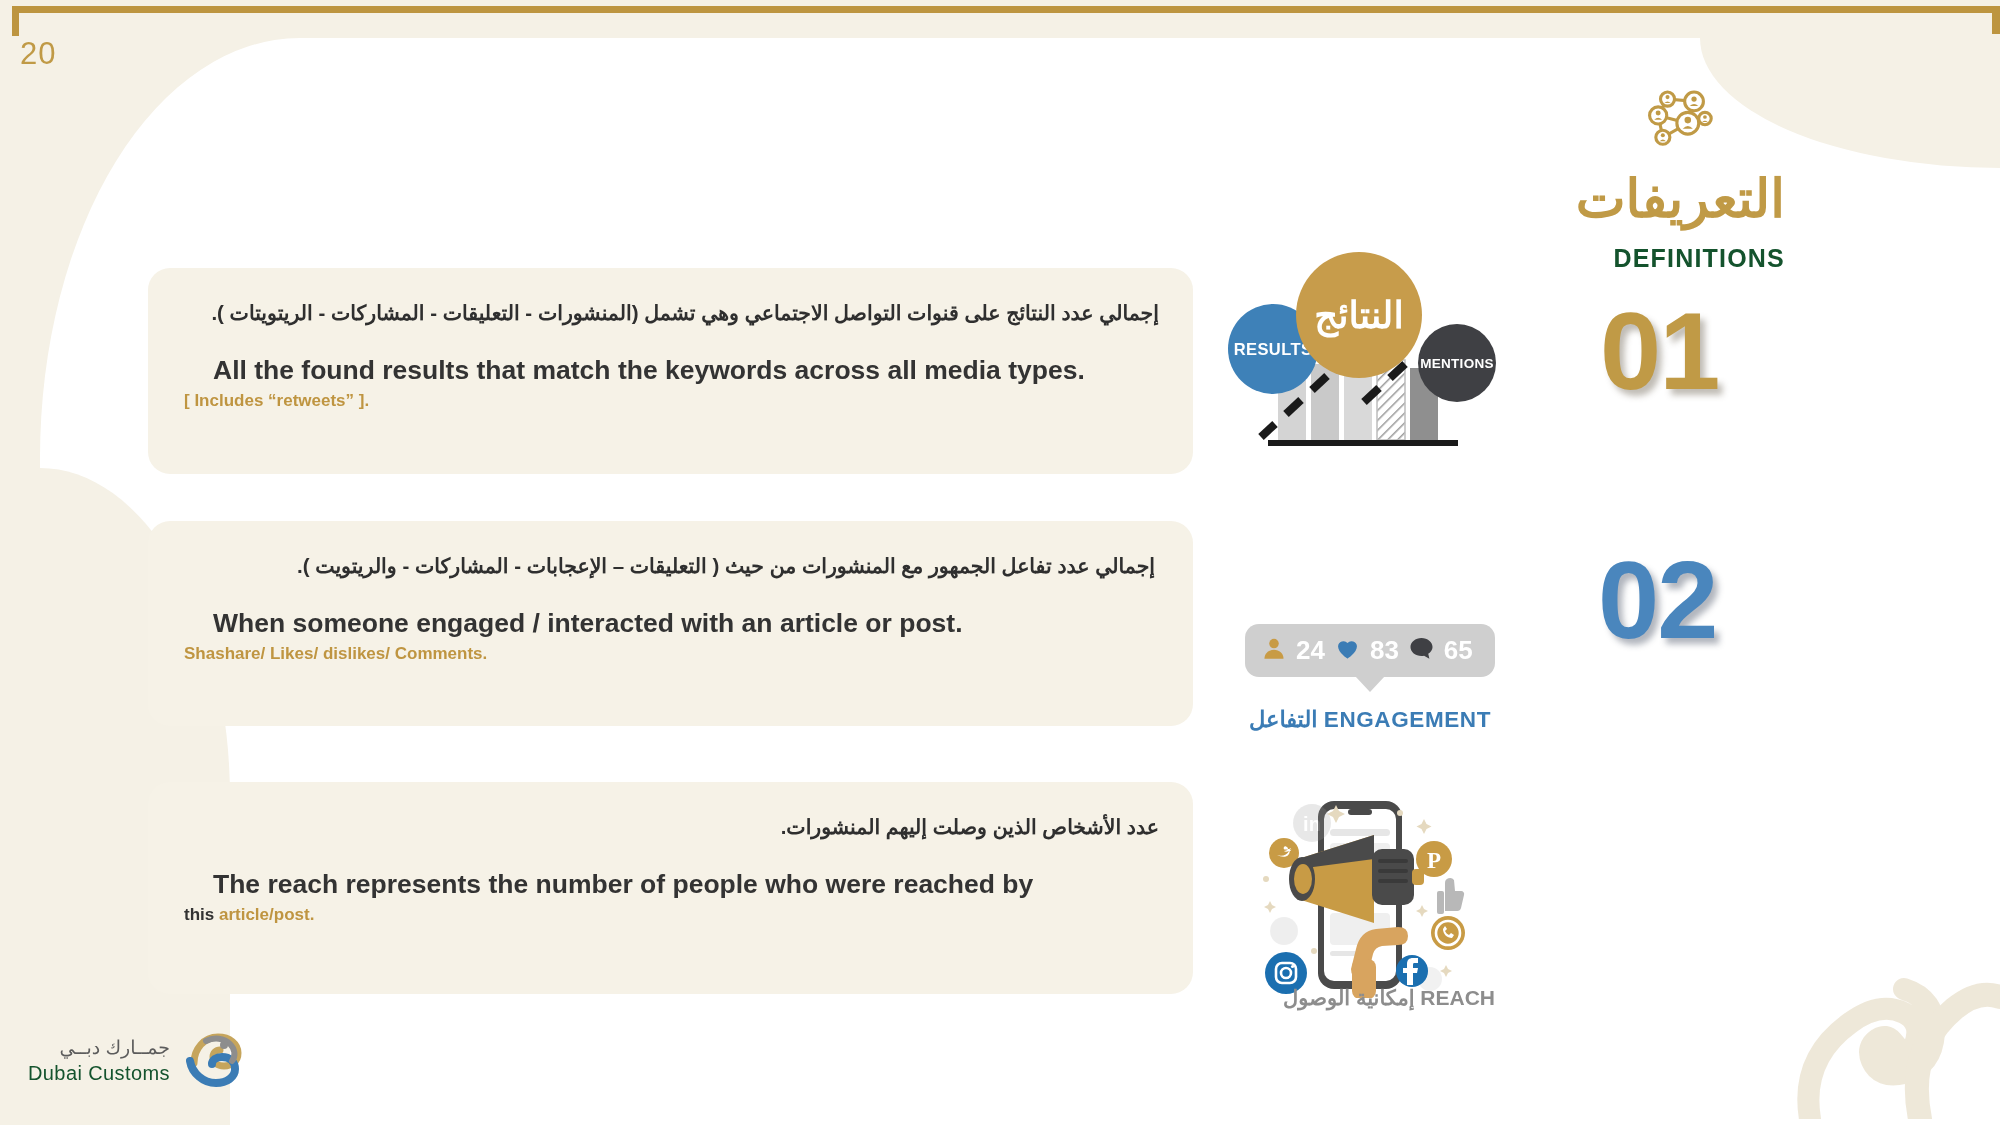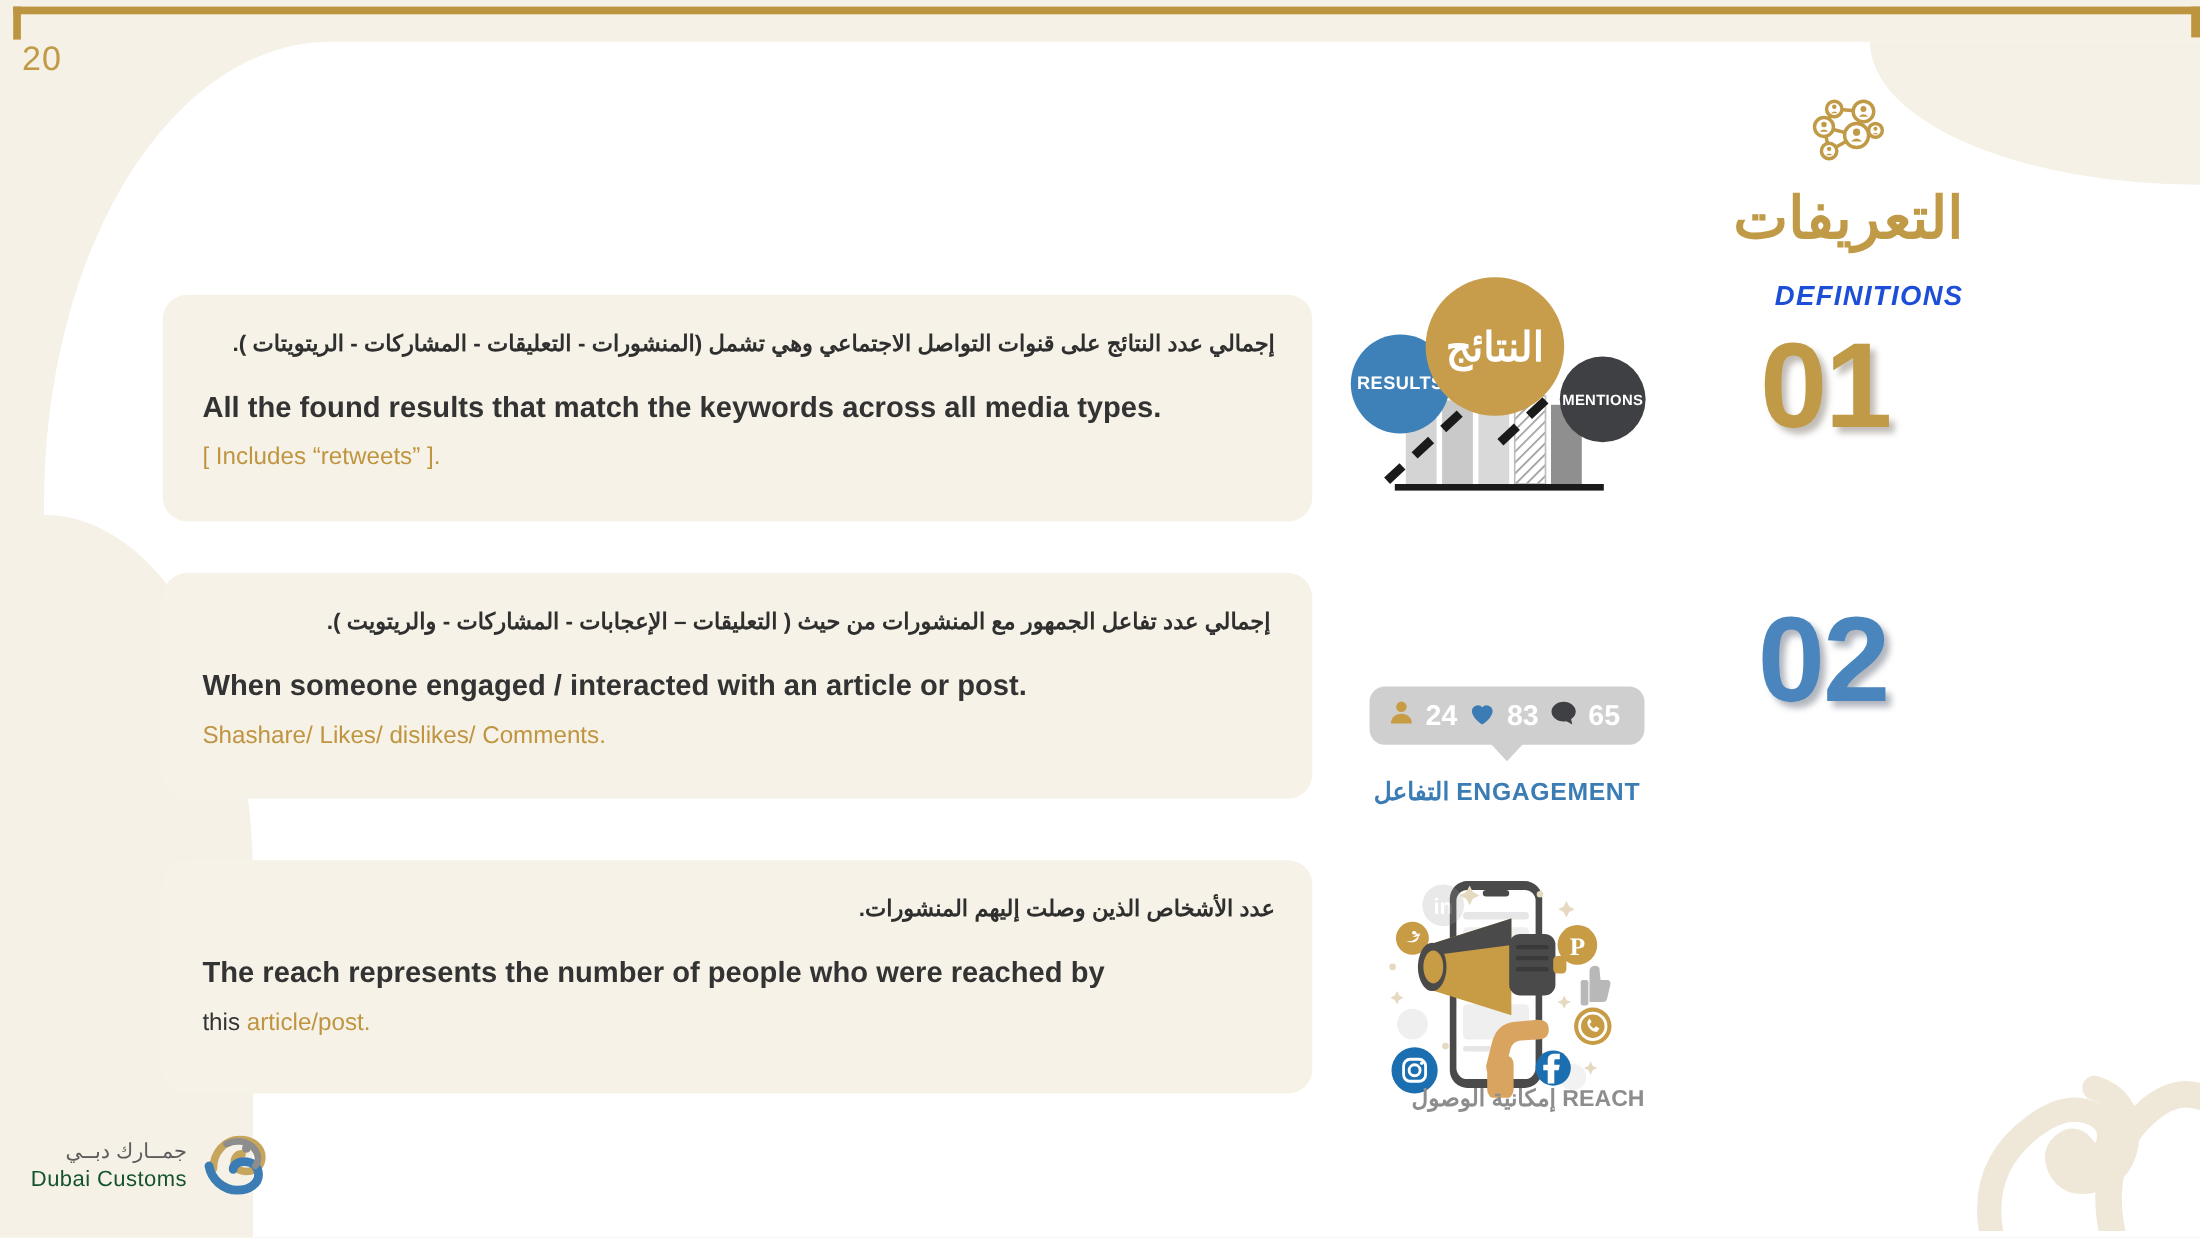--- a/index.html
+++ b/index.html
@@ -88,26 +88,25 @@
     flex-direction: column;
   }
   .header-title {
     font-size: 53px;
     font-weight: 700;
     color: #c09a46;
     line-height: 1;
     direction: rtl;
   }
   .header-sub {
-    margin-top: 30px;
+    margin-top: 19px;
     font-size: 25px;
     font-weight: 700;
-    color: #1d4ed8;
+    color: #14532d;
     letter-spacing: 1.2px;
-    font-style: italic;
   }
   .net-icon { width: 78px; height: 78px; display:block; }
 
   
   .card {
     position: absolute;
     left: 148px;
     width: 1045px;
     background: #f6f2e7;
     border-radius: 22px;
@@ -127,27 +126,27 @@
     white-space: nowrap;
   }
   .ar-line.indent-a { padding-right: 4px; }
 
   .en-line {
     font-size: 26.5px;
     font-weight: 700;
     color: #333333;
     line-height: 1.45;
     margin-top: 22px;
+    margin-left: 29px;
   }
   .en-line-2 {
-    font-size: 22px;
-    font-weight: 400;
+    font-size: 17px;
+    font-weight: 700;
     color: #333333;
     line-height: 1.45;
-    margin-top: 10px;
   }
   .gold-txt { color: #bf9541; }
 
   
   .num {
     position: absolute;
     font-size: 110px;
     font-weight: 800;
     letter-spacing: -2px;
     line-height: 1;

